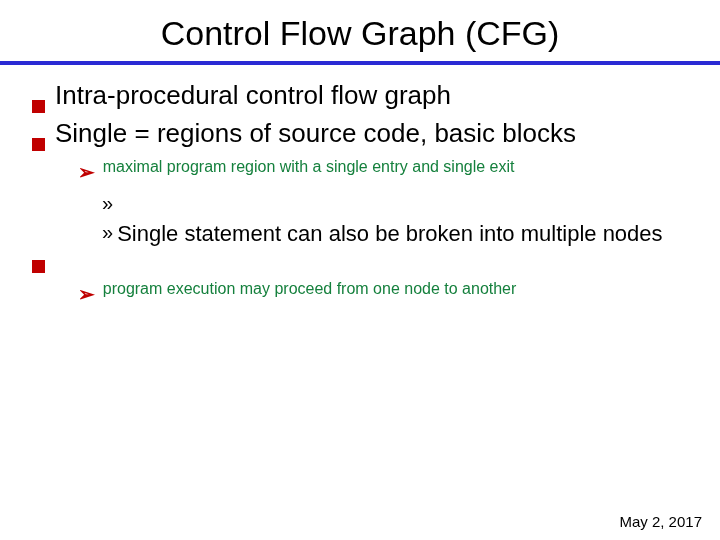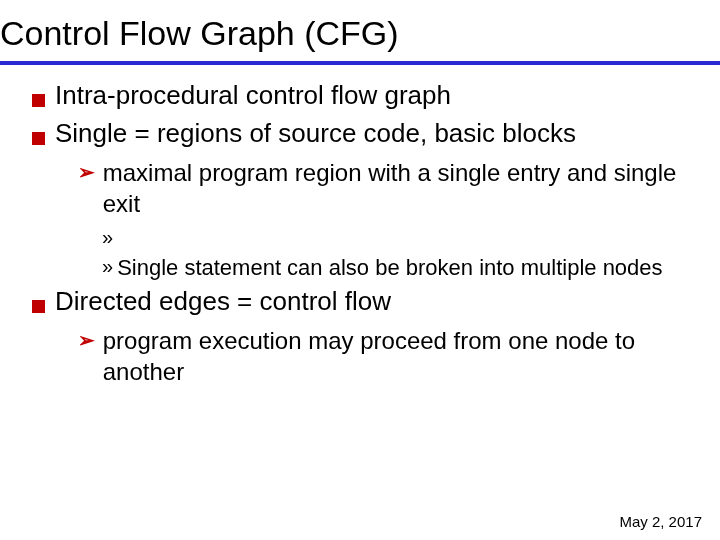--- a/index.html
+++ b/index.html
@@ -12,38 +12,39 @@
     position: relative;
     overflow: hidden;
   }
   .slide {
     width: 720px;
     height: 540px;
     position: relative;
     box-sizing: border-box;
   }
   .title {
+    text-align: center;
     font-size: 34px;
     padding-top: 14px;
     padding-bottom: 8px;
     color: #000;
   }
   .blue-rule {
     height: 4px;
     background: #2a2ad4;
     width: 100%;
     margin-bottom: 14px;
   }
   .content {
     padding-left: 32px;
     padding-right: 20px;
   }
   .bullet-row {
     display: flex;
-    align-items: center;
+    align-items: flex-end;
     margin: 4px 0;
   }
   .bullet-square {
     width: 13px;
     height: 13px;
     background: #c00000;
     flex-shrink: 0;
     margin-top: 9px;
     margin-right: 10px;
   }
@@ -60,23 +61,23 @@
   .arrow-bullet {
     color: #c00000;
     font-size: 20px;
     line-height: 1.3;
     margin-right: 8px;
     flex-shrink: 0;
     margin-top: 2px;
     font-weight: bold;
   }
   .sub-text {
-    font-size: 24px;
+    font-size: 16px;
     line-height: 1.3;
-    color: #000000;
+    color: #15803d;
   }
   .subsub-row {
     display: flex;
     align-items: flex-start;
     margin: 4px 0 4px 70px;
   }
   .dquote-bullet {
     font-size: 20px;
     line-height: 1.25;
     margin-right: 4px;
@@ -139,21 +140,20 @@
       <div class="dquote-bullet">»</div>
     </div>
 
     <div class="subsub-row">
       <div class="dquote-bullet">»</div>
       <div class="subsub-text">Single statement can also be broken into multiple nodes</div>
     </div>
 
     <div class="bullet-row">
       <div class="bullet-square"></div>
-      <div class="bullet-text">Directed edges = control flow</div>
     </div>
 
     <div class="sub-row">
       <div class="arrow-bullet">➢</div>
       <div class="sub-text">program execution may proceed from one node to another</div>
     </div>
 
   </div>
 
   <div class="footer">

